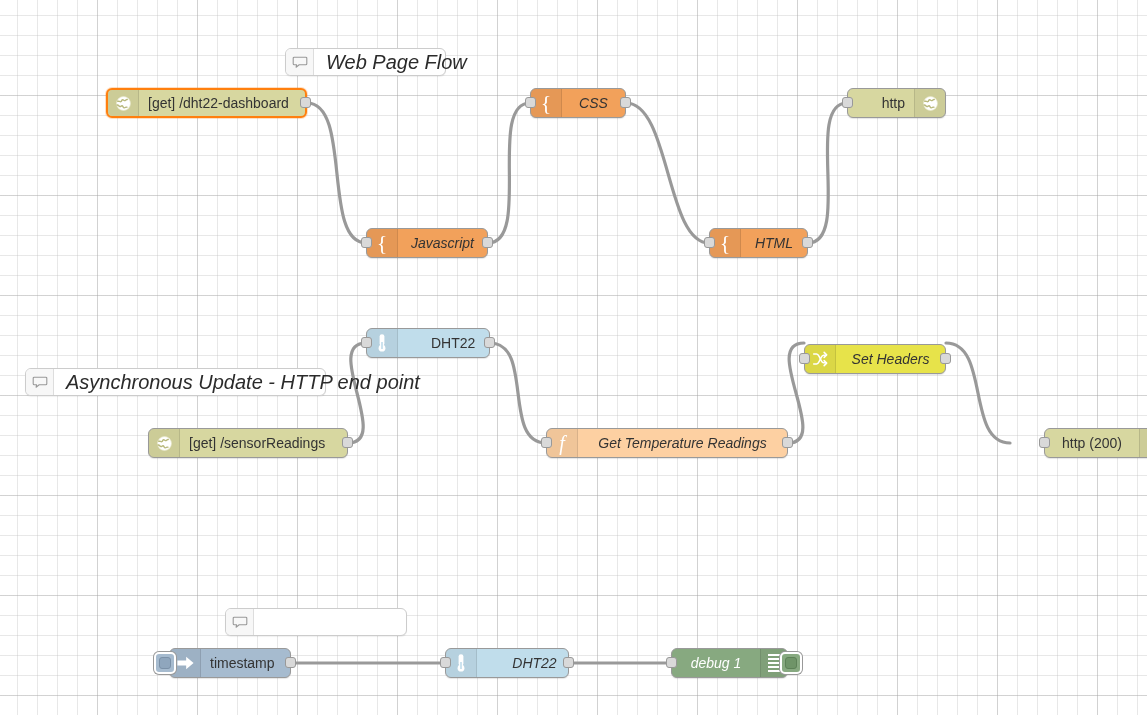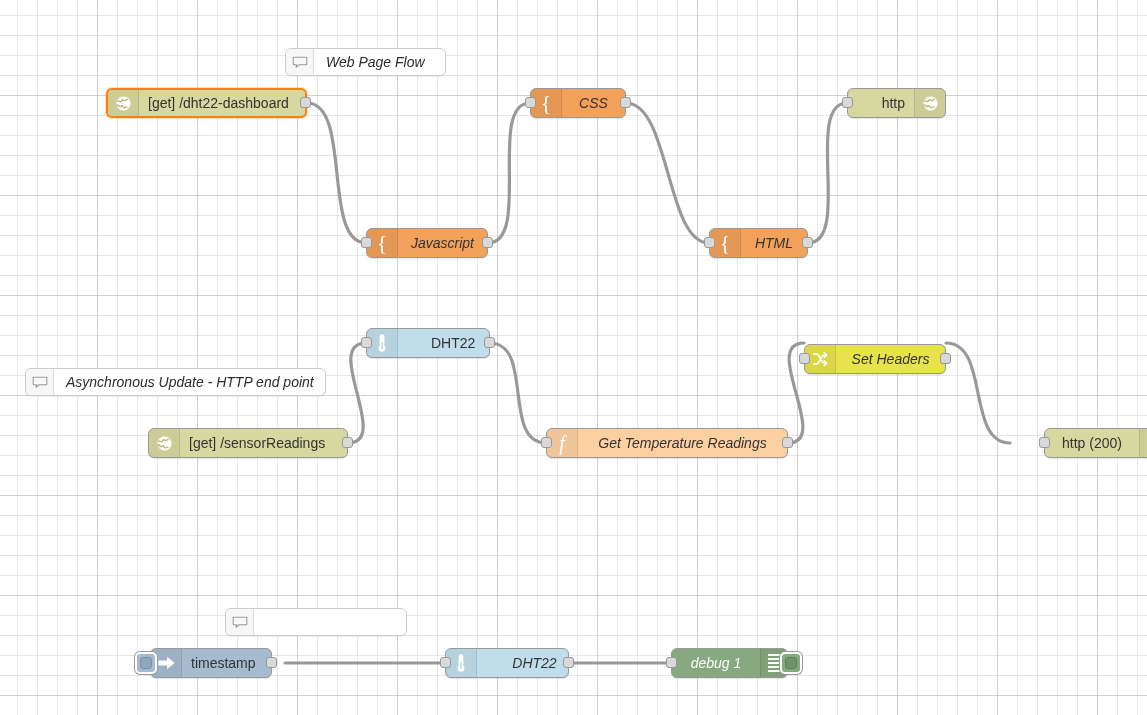--- a/index.html
+++ b/index.html
@@ -130,21 +130,21 @@
     background: #f7f7f7;
     border-right: 1px solid #dddddd;
     border-radius: 5px 0 0 5px;
   }
   .comment .label {
     flex: 1 1 auto;
     display: flex;
     align-items: center;
     padding: 0 12px;
     font-style: italic;
-    font-size: 14px;
+    font-size: 20px;
     color: #2b2b2b;
     white-space: nowrap;
   }
 
   
   .inject-btn {
     position: absolute;
     left: -16px;
     top: 50%;
     margin-top: -11px;
@@ -376,21 +376,21 @@
     <div class="label center">http (200)</div>
     <div class="icon-box right">
       <svg width="17" height="17" viewBox="0 0 20 20" aria-hidden="true">
         <circle cx="10" cy="10" r="8.2" fill="#ffffff" stroke="#e8e8c8" stroke-width="0.8"></circle>
         <path d="M3.2 7.4c1.6-.6 2.3.7 3.6.4 1.3-.3.6-2 2-2.2 1.4-.2 1.7 1.3 3 1 1.3-.3 1.1-1.7 2.6-1.4M2.5 11.7c1.9-.2 1.8 1.6 3.3 1.9 1.5.3 1.3-1.2 2.6-.9 1.3.3.8 2.1 2.2 2.4 1.4.3 2.1-1.2 3.3-.8" fill="none" stroke="#b9b97e" stroke-width="1.7" stroke-linecap="round"></path>
       </svg>
     </div>
     <div class="port in"></div>
   </div>
 
-  <div class="node n-inject" style="left:150px; top:648px; width:122px;">
+  <div class="node n-inject" style="left:169px; top:648px; width:122px;">
     <div class="inject-btn">
         <i></i>
       </div>
     <div class="icon-box">
       <svg width="19" height="16" viewBox="0 0 20 16" aria-hidden="true">
         <path d="M1.5 5.4h9.2V1.4L18.5 8l-7.8 6.6v-4H1.5z" fill="#ffffff"></path>
       </svg>
     </div>
     <div class="label">timestamp</div>
     <div class="port out"></div>

